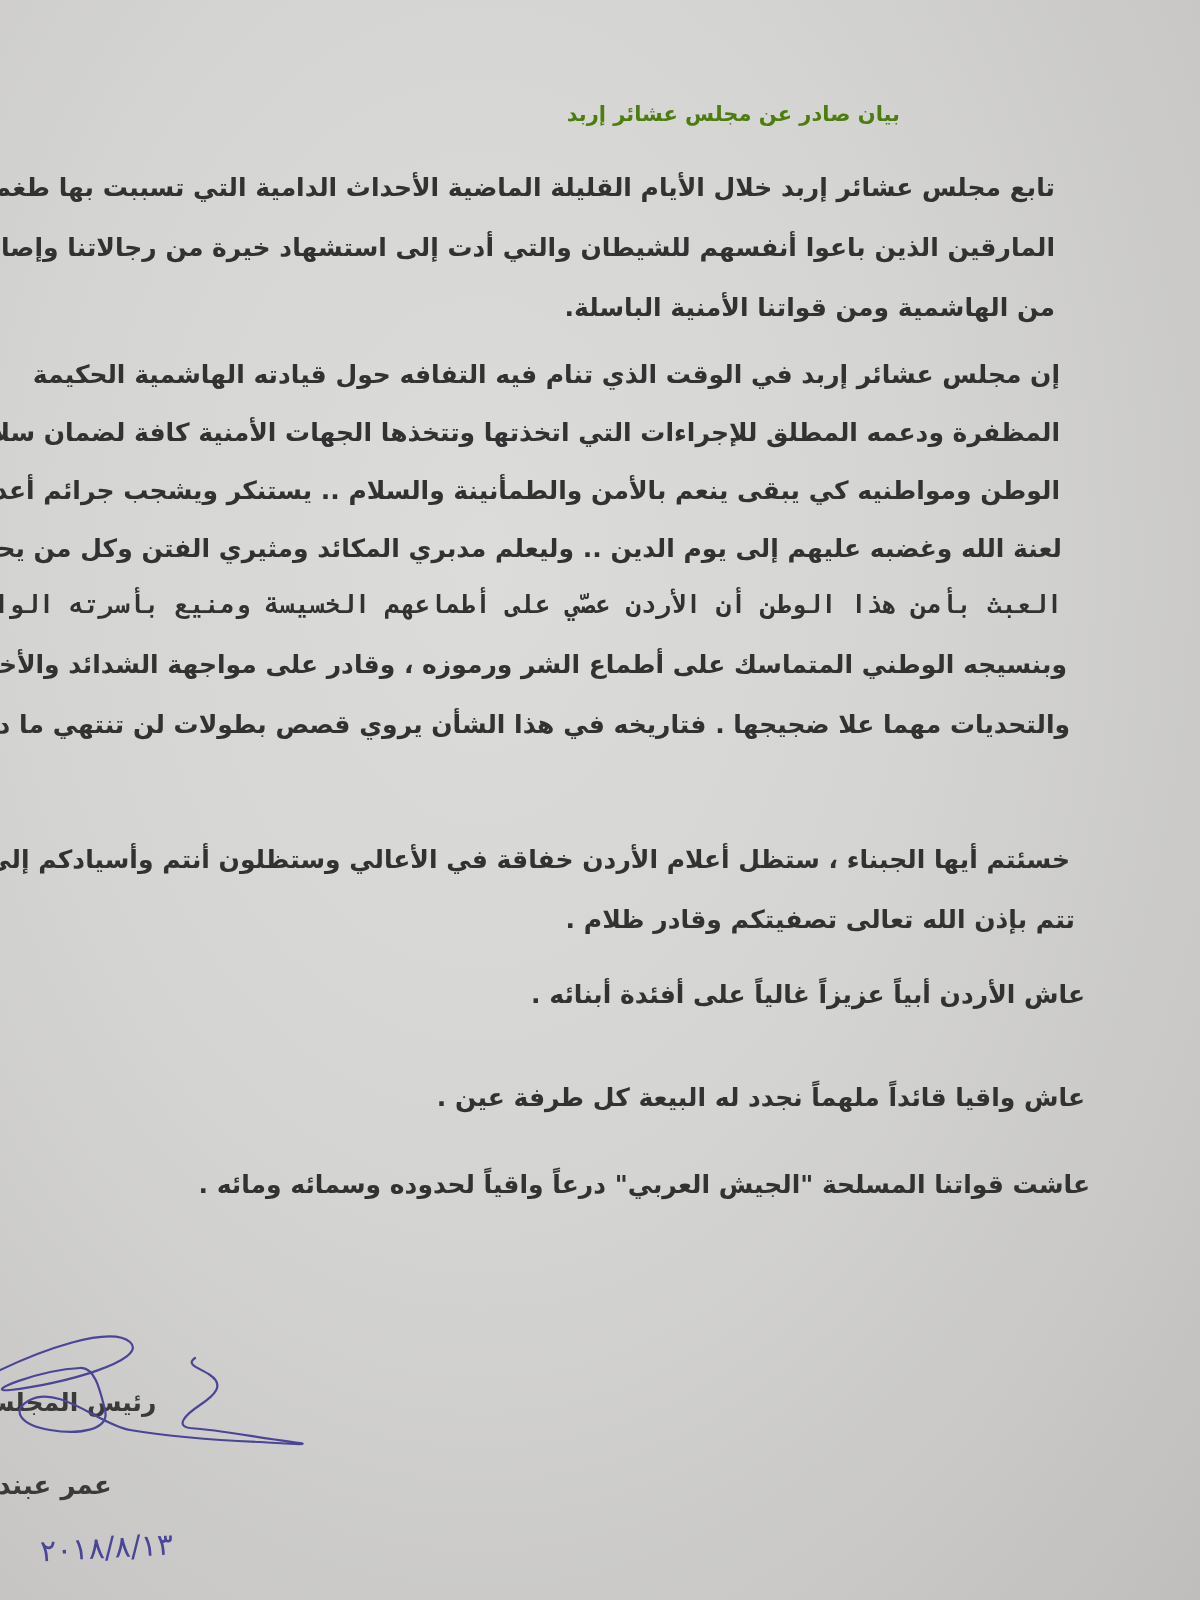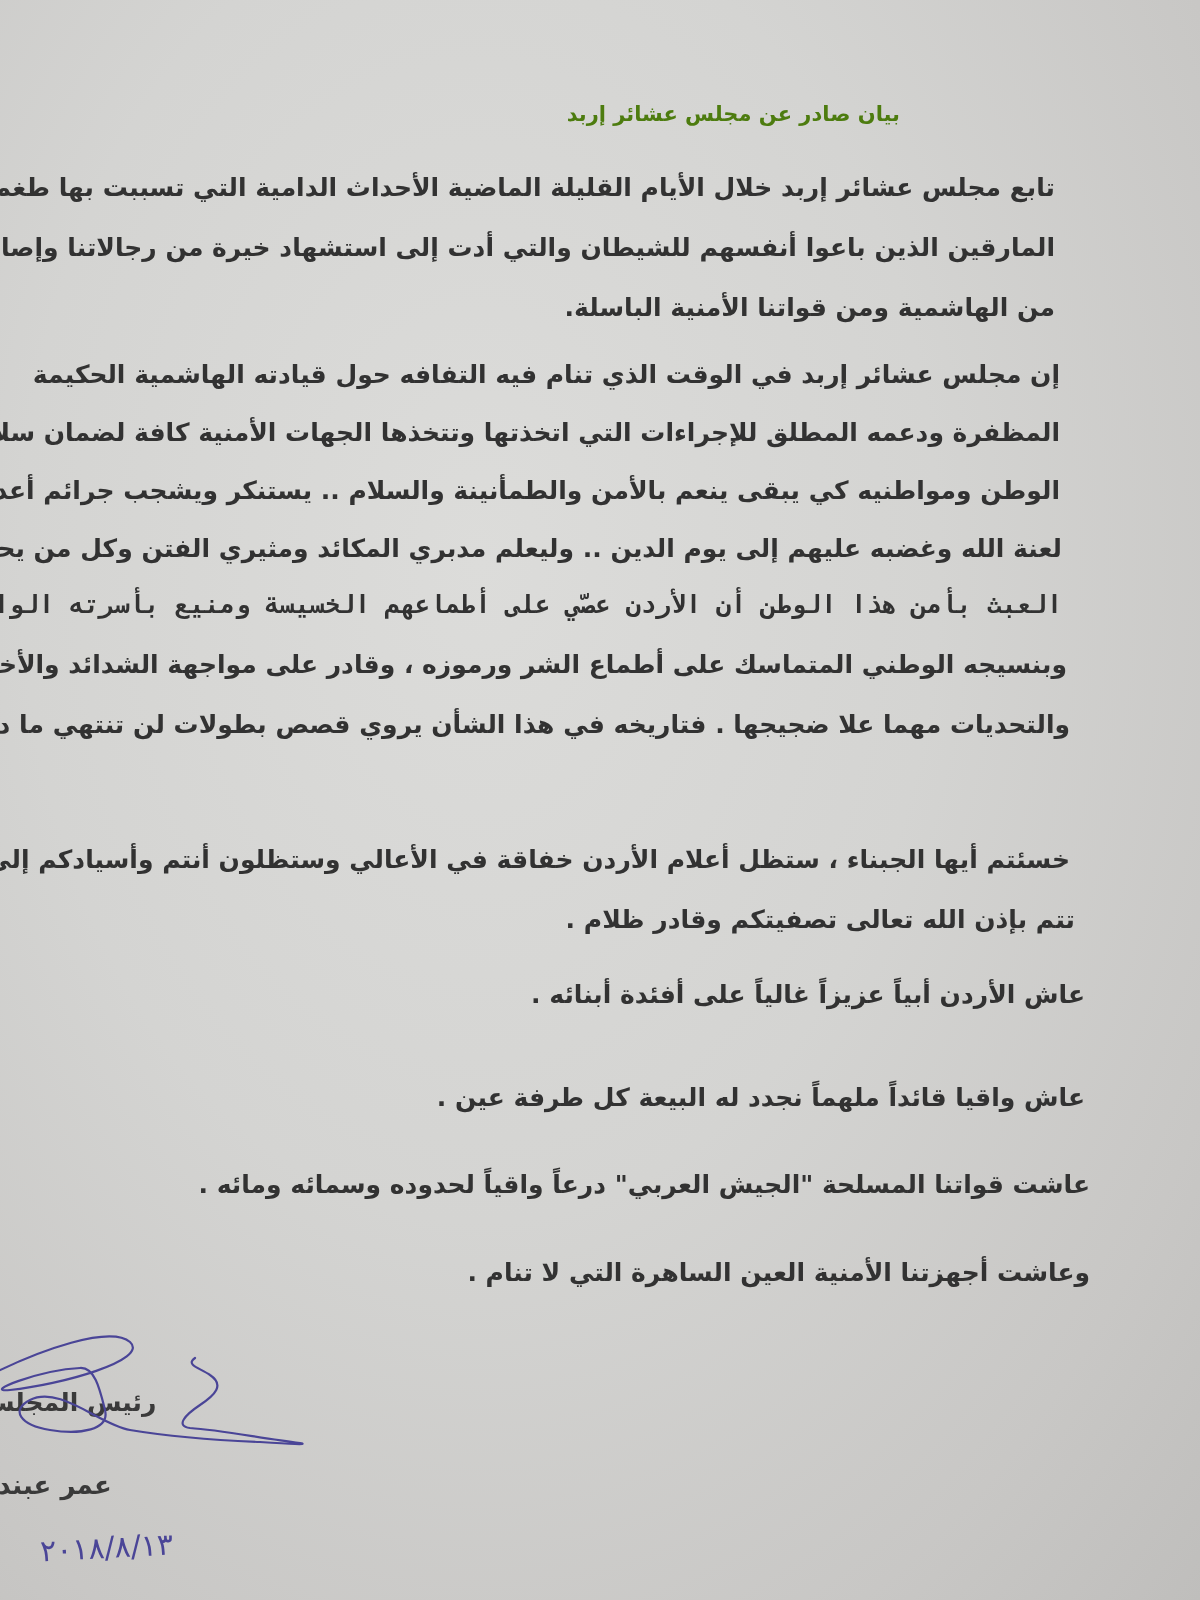--- a/index.html
+++ b/index.html
@@ -109,21 +109,20 @@
   <div class="line justify" style="top:592px; left:50px; width:1012px;font-family:Liberation Mono, monospace;">العبث بأمن هذا الوطن أن الأردن عصّي على أطماعهم الخسيسة ومنيع بأسرته الواحدة</div>
   <div class="line justify" style="top:650px; left:45px; width:1022px;">وبنسيجه الوطني المتماسك على أطماع الشر ورموزه  ،  وقادر على مواجهة الشدائد والأخطار</div>
   <div class="line justify" style="top:710px; left:42px; width:1028px;">والتحديات مهما علا ضجيجها . فتاريخه في هذا الشأن يروي قصص بطولات لن تنتهي ما دام</div>
 
   <div class="line justify" style="top:845px; left:30px; width:1040px;">خسئتم أيها الجبناء ،  ستظل أعلام الأردن خفاقة في الأعالي وستظلون أنتم وأسيادكم إلى  أن</div>
   <div class="line" style="top:905px; right:125px;">تتم بإذن الله تعالى تصفيتكم  وقادر ظلام .</div>
 
   <div class="line" style="top:950px; right:115px;margin-top:30px;">عاش الأردن أبياً عزيزاً غالياً على أفئدة أبنائه .</div>
   <div class="line" style="top:1083px; right:115px;">عاش واقيا قائداً ملهماً نجدد له البيعة كل طرفة عين .</div>
   <div class="line" style="top:1170px; right:110px;">عاشت قواتنا المسلحة "الجيش العربي"  درعاً واقياً لحدوده وسمائه ومائه .</div>
-  <div class="line" style="top:1258px; right:110px;">وعاشت أجهزتنا الأمنية العين الساهرة التي لا تنام .</div>
 
   <div class="sig-block">
     <div class="sig-title">رئيس المجلس</div>
     <svg class="signature" viewBox="0 0 330 160">
       <path d="M-10,45 C40,20 110,-5 130,12 C150,30 60,55 10,60 C-20,63 40,40 80,38 C95,37 100,60 105,80 C110,100 80,105 50,100 C20,95 10,80 30,70 C60,55 100,95 130,100 C160,105 210,110 260,112 C290,114 310,115 300,113 C260,108 220,100 190,98 C175,96 185,85 200,75 C215,65 225,55 210,45 C200,38 185,35 195,28" fill="none" stroke="#4a4597" stroke-width="2.2" stroke-linecap="round" stroke-linejoin="round"></path>
     </svg>
     <div class="sig-name">عمر عبنده</div>
     <div class="sig-date">٢٠١٨/٨/١٣</div>
   </div>
 

